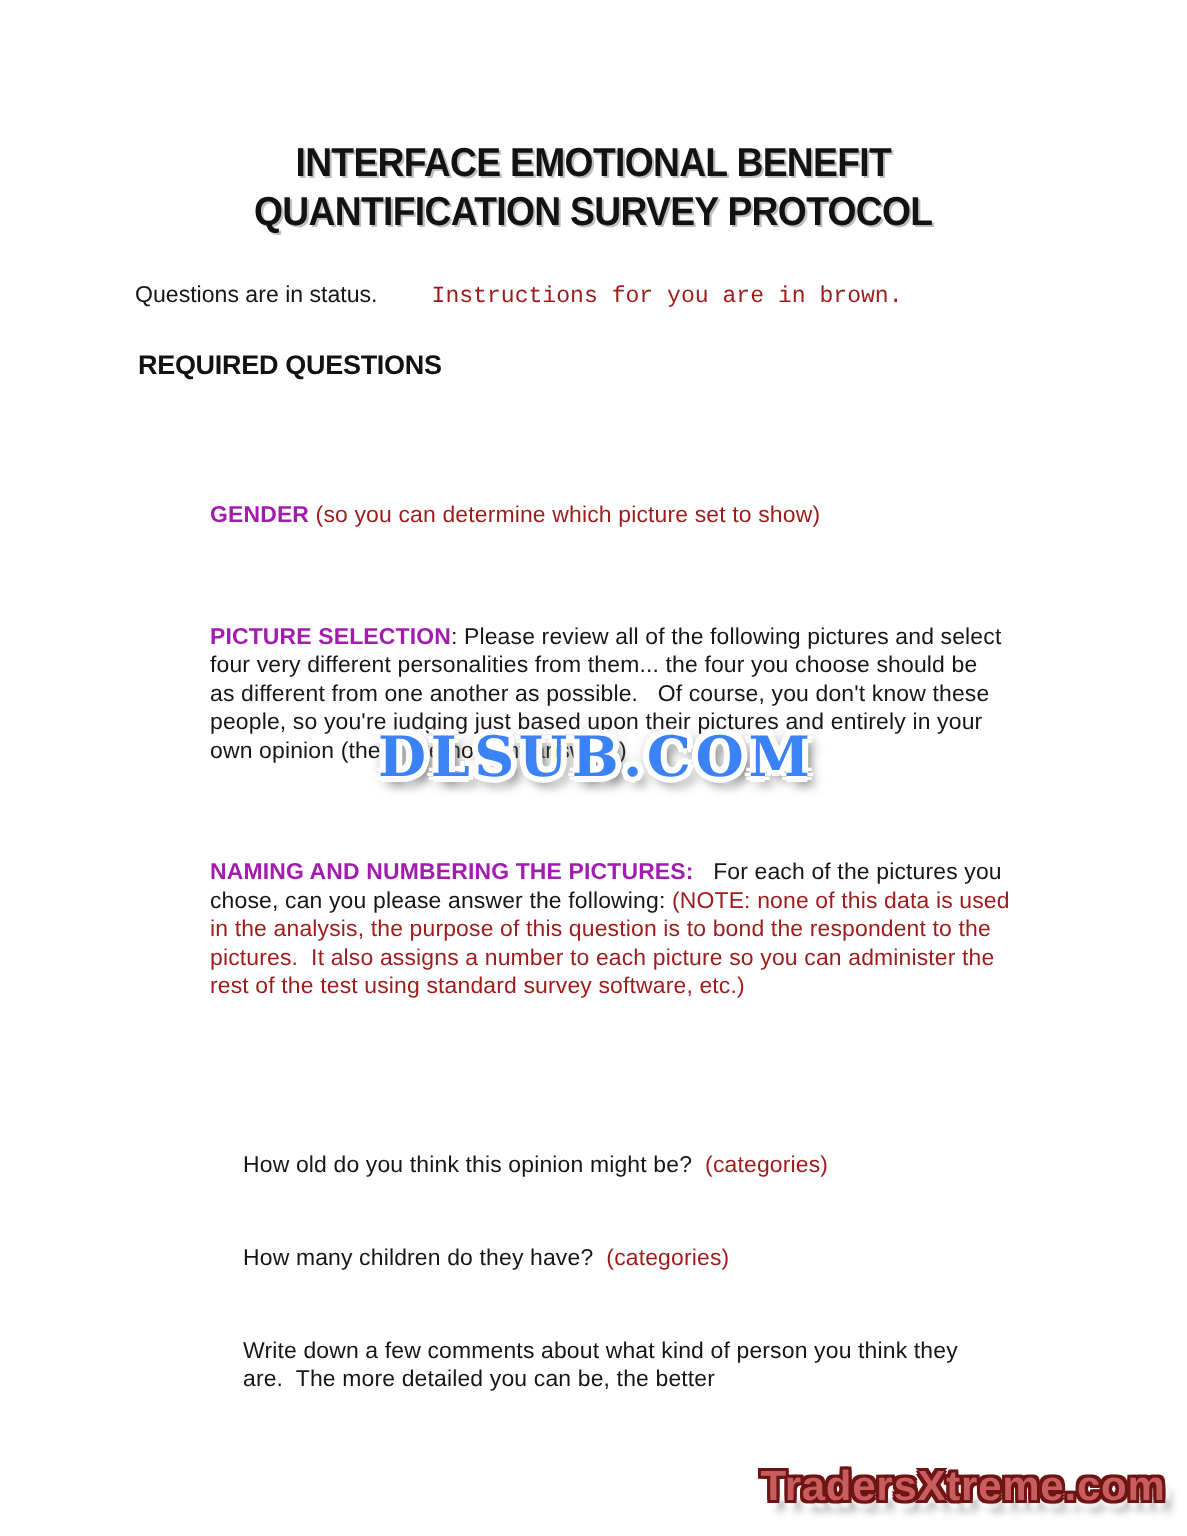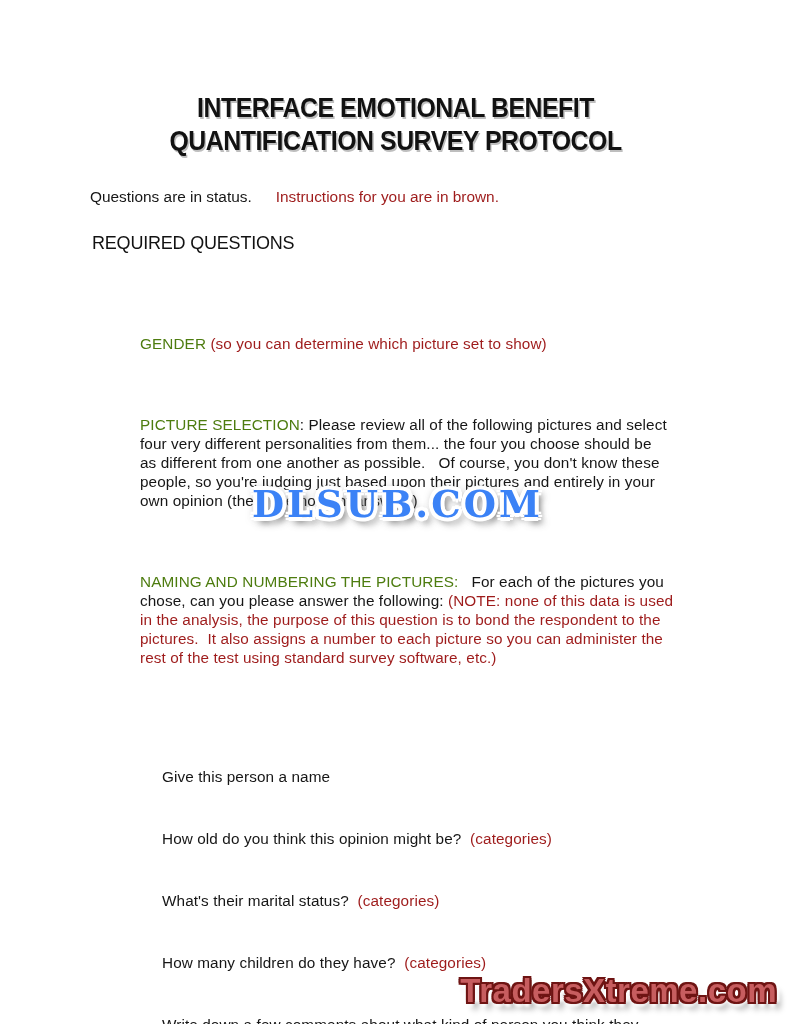--- a/index.html
+++ b/index.html
@@ -10,32 +10,32 @@
   .page{position:absolute;inset:0;}
   
   .doc-title{
     position:absolute;top:92px;left:0;right:0;text-align:center;
     font-weight:bold;font-size:27px;line-height:33px;letter-spacing:-0.5px;
     color:#121212;text-shadow:1.5px 1.5px 0 rgba(70,70,70,0.35);
     transform:scaleX(0.92);transform-origin:50% 0;
   }
   
   .legend{position:absolute;top:188px;left:90px;font-size:15.4px;}
-  .legend .r{margin-left:24px;}
+  .legend .r{margin-left:36px;font-family:Liberation Mono, monospace;}
   
-  .sec-head{position:absolute;top:233px;left:92px;font-size:18px;font-weight:normal;letter-spacing:-0.2px;color:#121212;}
+  .sec-head{position:absolute;top:233px;left:92px;font-size:18px;font-weight:bold;letter-spacing:-0.2px;color:#121212;}
   
   .content{
     position:absolute;top:277px;left:140px;width:610px;
     font-size:15.3px;line-height:19px;letter-spacing:0.1px;
     white-space:pre-wrap;
   }
   .para{margin:0 0 5px 0;}
   .subs{margin-left:22px;}
-  .b{font-weight:normal;color:#4d7c0f;}
+  .b{font-weight:bold;color:#a21caf;}
   .r{color:#9e1b1b;}
   
   .wm-tc4s{
     position:absolute;top:0px;right:3px;
     font-weight:bold;font-size:47px;line-height:50px;letter-spacing:-2px;
     background:linear-gradient(180deg,#454545 0%,#4c4543 42%,#6d4a44 72%,#9d7d75 100%);
     -webkit-background-clip:text;background-clip:text;
     color:#5a4440;-webkit-text-fill-color:transparent;
     filter:blur(0.3px);
   }
@@ -45,21 +45,21 @@
     font-family:"DejaVu Serif",serif;font-weight:bold;font-size:37px;line-height:46px;
     letter-spacing:3px;color:#3b82f6;
     text-shadow:
       -3px -3px 0 #fff, 3px -3px 0 #fff, -3px 3px 0 #fff, 3px 3px 0 #fff,
       -4px 0 0 #fff, 4px 0 0 #fff, 0 -4px 0 #fff, 0 4px 0 #fff,
       0 0 9px rgba(110,110,110,0.85), 5px 6px 7px rgba(90,90,90,0.8);
   }
   
   .wm-traders{
     position:absolute;top:971px;right:14px;
-    font-weight:bold;font-size:33px;line-height:40px;letter-spacing:0.5px;
+    font-weight:bold;font-size:28px;line-height:40px;letter-spacing:0.5px;
     color:#c75d5f;
     text-shadow:
       -2px 0 0 #6e1413, 2px 0 0 #6e1413, 0 -2px 0 #6e1413, 0 2px 0 #6e1413,
       -2px -2px 0 #6e1413, 2px 2px 0 #6e1413, 2px -2px 0 #6e1413, -2px 2px 0 #6e1413,
       -5px 0 3px #ffffff, 5px 0 3px #ffffff, 0 -5px 3px #ffffff, 0 5px 3px #ffffff,
       5px 7px 6px rgba(0,0,0,0.4);
   }
 </style>
 </head>
 <body>
@@ -87,23 +87,21 @@
 people, so you're judging just based upon their pictures and entirely in your
 own opinion (there are no right answers)</span></p>
 
     <p class="para"><span class="b">NAMING AND NUMBERING THE PICTURES:</span><span>   For each of the pictures you
 chose, can you please answer the following: </span><span class="r">(NOTE: none of this data is used
 in the analysis, the purpose of this question is to bond the respondent to the
 pictures.  It also assigns a number to each picture so you can administer the
 rest of the test using standard survey software, etc.)</span></p>
 
     <div class="subs">
-      <p class="para"><span>Give this person a name</span></p>
       <p class="para"><span>How old do you think this opinion might be?  </span><span class="r">(categories)</span></p>
-      <p class="para"><span>What's their marital status?  </span><span class="r">(categories)</span></p>
       <p class="para"><span>How many children do they have?  </span><span class="r">(categories)</span></p>
       <p class="para"><span>Write down a few comments about what kind of person you think they
 are.  The more detailed you can be, the better </span></p>
       
     </div>
 
     
 
   </div>
 

